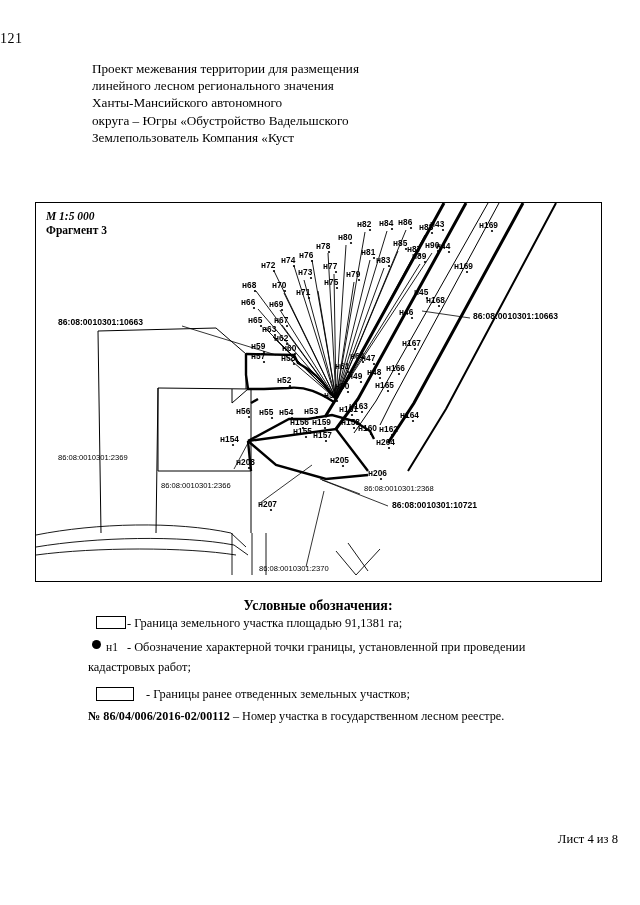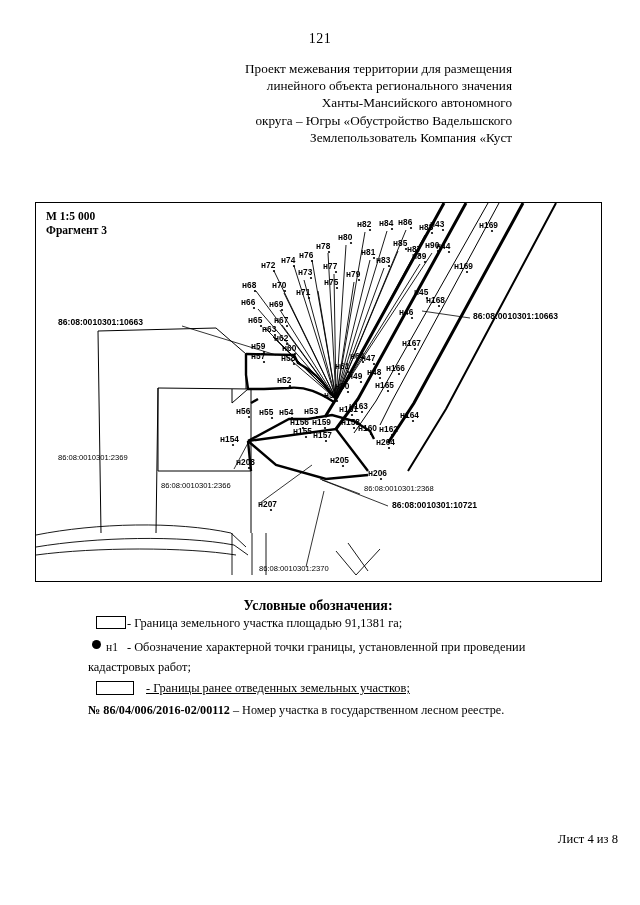--- a/index.html
+++ b/index.html
@@ -15,33 +15,31 @@
     color: #000000;
     overflow: hidden;
   }
 
   
   #page-number {
     position: absolute;
     top: 31px;
     left: 0;
     width: 640px;
-    text-align: center;
     font-size: 14px;
     letter-spacing: 0.5px;
   }
 
   #doc-title {
     position: absolute;
     top: 60px;
     left: 92px;
     width: 420px;
     font-size: 13.2px;
     line-height: 17.2px;
-    text-align: right;
   }
   #doc-title div { white-space: nowrap; }
 
   
   #map-frame {
     position: absolute;
     left: 35px;
     top: 202px;
     width: 565px;
     height: 378px;
@@ -52,21 +50,21 @@
   #map-svg { display: block; }
 
   .map-head {
     position: absolute;
     left: 10px;
     font-weight: bold;
     font-size: 11.5px;
     font-family: "Liberation Serif", serif;
     white-space: nowrap;
   }
-  #map-scale { top: 7px; }
+  #map-scale { top: 7px; font-style: italic; }
   #map-fragment { top: 21px; }
 
   
   .pt {
     font-family: "Liberation Sans", sans-serif;
     font-size: 8.3px;
     font-weight: bold;
     fill: #000;
   }
   .cad {
@@ -130,40 +128,40 @@
     margin-left: 4px;
     margin-right: 5px;
     vertical-align: middle;
   }
   .sym-dot-label {
     font-size: 11.5px;
     margin-right: 9px;
   }
   #legend-line2 { margin-top: 9px; }
   #legend-line2b { margin-top: 5px; margin-left: 0px; }
-  #legend-line3 { margin-top: 6px; text-decoration: underline; }
+  #legend-line3 { margin-top: 12px; }
   #legend-line4 { margin-top: 7px; font-size: 12.2px; }
   #legend-line4 b { font-weight: bold; }
 
   
   #footer {
     position: absolute;
     top: 832px;
     right: 22px;
     font-size: 12.6px;
   }
 </style>
 </head>
 <body>
 
 <div id="page-number">121</div>
 
 <div id="doc-title">
   <div>Проект межевания территории для размещения</div>
-  <div>линейного объекта регионального значения</div>
+  <div>линейного лесном регионального значения</div>
   <div>Ханты-Мансийского автономного</div>
   <div>округа – Югры «Обустройство Вадельшского</div>
   <div>Землепользователь Компания «Куст</div>
 </div>
 
 <div id="map-frame">
 
   <div class="map-head" id="map-scale">М 1:5 000</div>
   <div class="map-head" id="map-fragment">Фрагмент 3</div>
 

